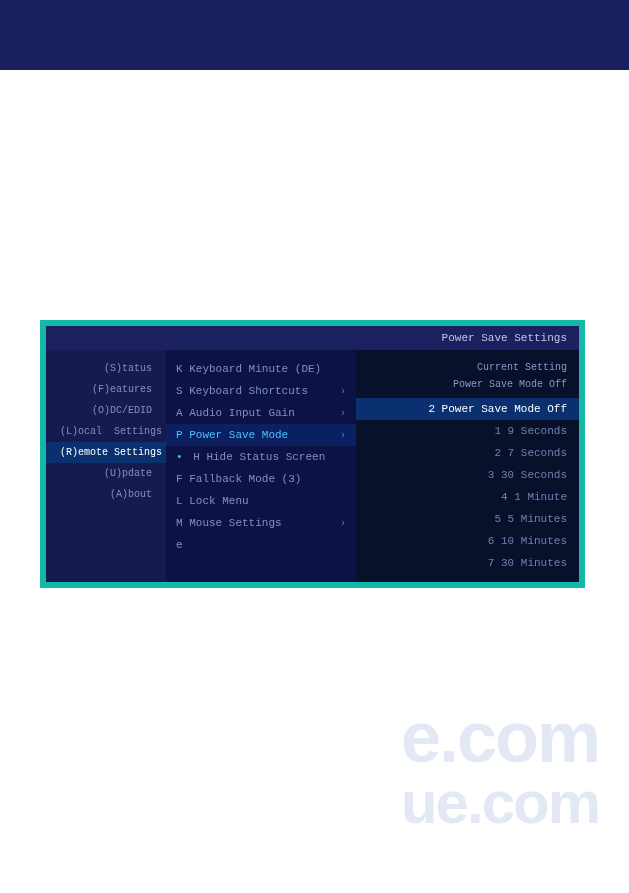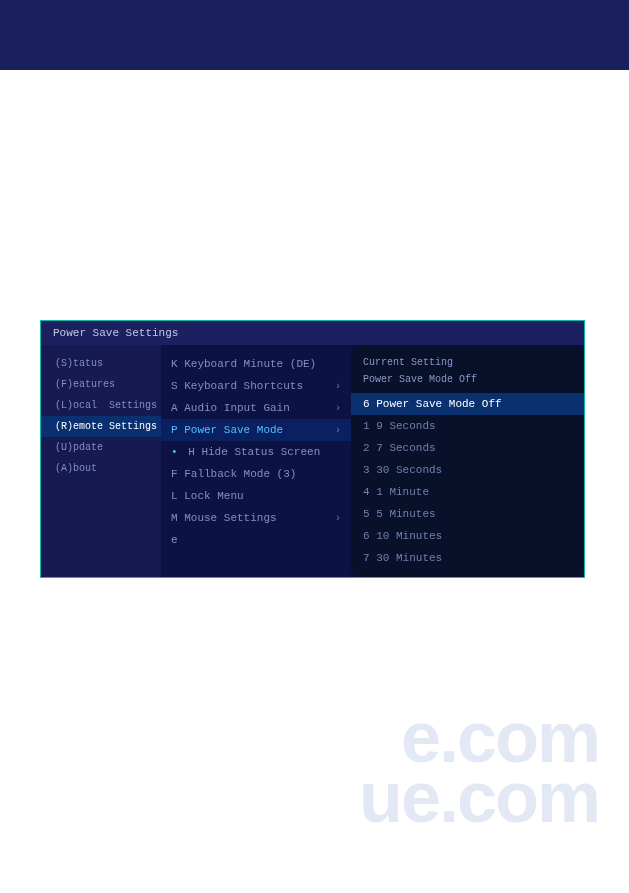--- a/index.html
+++ b/index.html
@@ -37,38 +37,39 @@
       font-family: Arial, sans-serif;
       pointer-events: none;
       line-height: 1;
       letter-spacing: -2px;
     }
 
     .watermark2 {
       position: absolute;
       bottom: 60px;
       right: 30px;
-      font-size: 72px;
+      font-size: 60px;
       font-weight: bold;
       color: rgba(100, 130, 200, 0.18);
       font-family: Arial, sans-serif;
       pointer-events: none;
       line-height: 1;
       letter-spacing: -2px;
     }
 
     .menu-container {
       position: absolute;
       top: 250px;
       left: 40px;
       width: 545px;
       background-color: #0a0f3d;
-      border: 1px solid #14b8a6;
-      display: flex;
-      flex-direction: column;
+      border: 6px solid #14b8a6;
+      display: flex;
+      flex-direction: column;
+      text-align: right;
     }
 
     .menu-title-bar {
       background-color: #1a2060;
       padding: 6px 12px;
       color: #c0c8e0;
       font-size: 11px;
       font-family: 'Courier New', monospace;
     }
 
@@ -134,21 +135,20 @@
       color: #5080c0;
       font-size: 10px;
     }
 
     .right-col {
       flex: 1;
       background-color: #08102a;
       padding: 8px 0;
       display: flex;
       flex-direction: column;
-      border-radius: 13px;
     }
 
     .current-setting-label {
       padding: 4px 12px;
       color: #8898c8;
       font-size: 10px;
       font-family: 'Courier New', monospace;
     }
 
     .current-setting-value {
@@ -184,20 +184,21 @@
 
   <div class="menu-container">
 
     <div class="menu-title-bar">Power Save Settings</div>
 
     <div class="menu-body">
 
       <div class="left-col">
         <div class="left-item">(S)tatus</div>
         <div class="left-item">(F)eatures</div>
+        <div class="left-item">(O)DC/EDID</div>
         <div class="left-item">(L)ocal&nbsp;&nbsp;Settings</div>
         <div class="left-item active">(R)emote Settings</div>
         <div class="left-item">(U)pdate</div>
         <div class="left-item">(A)bout</div>
       </div>
 
       <div class="mid-col">
         <div class="mid-item">
           <span>K Keyboard Minute (DE)</span>
         </div>
@@ -227,21 +228,21 @@
           <span class="arrow">›</span>
         </div>
         <div class="mid-item">
           <span>e</span>
         </div>
       </div>
 
       <div class="right-col">
         <div class="current-setting-label">Current Setting</div>
         <div class="current-setting-value">Power Save Mode Off</div>
-        <div class="right-item selected">6 Power Save Mode Off</div>
+        <div class="right-item selected">2 Power Save Mode Off</div>
         <div class="right-item">1 9 Seconds</div>
         <div class="right-item">2 7 Seconds</div>
         <div class="right-item">3 30 Seconds</div>
         <div class="right-item">4 1 Minute</div>
         <div class="right-item">5 5 Minutes</div>
         <div class="right-item">6 10 Minutes</div>
         <div class="right-item">7 30 Minutes</div>
       </div>
 
     </div>

